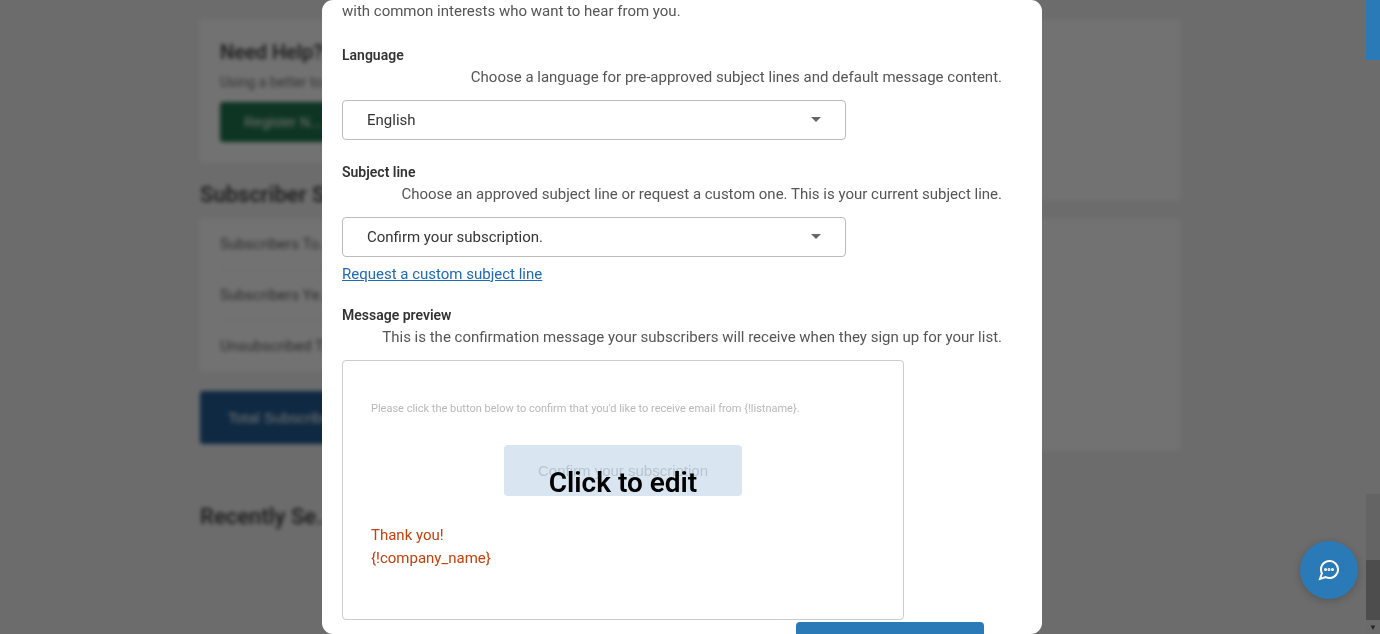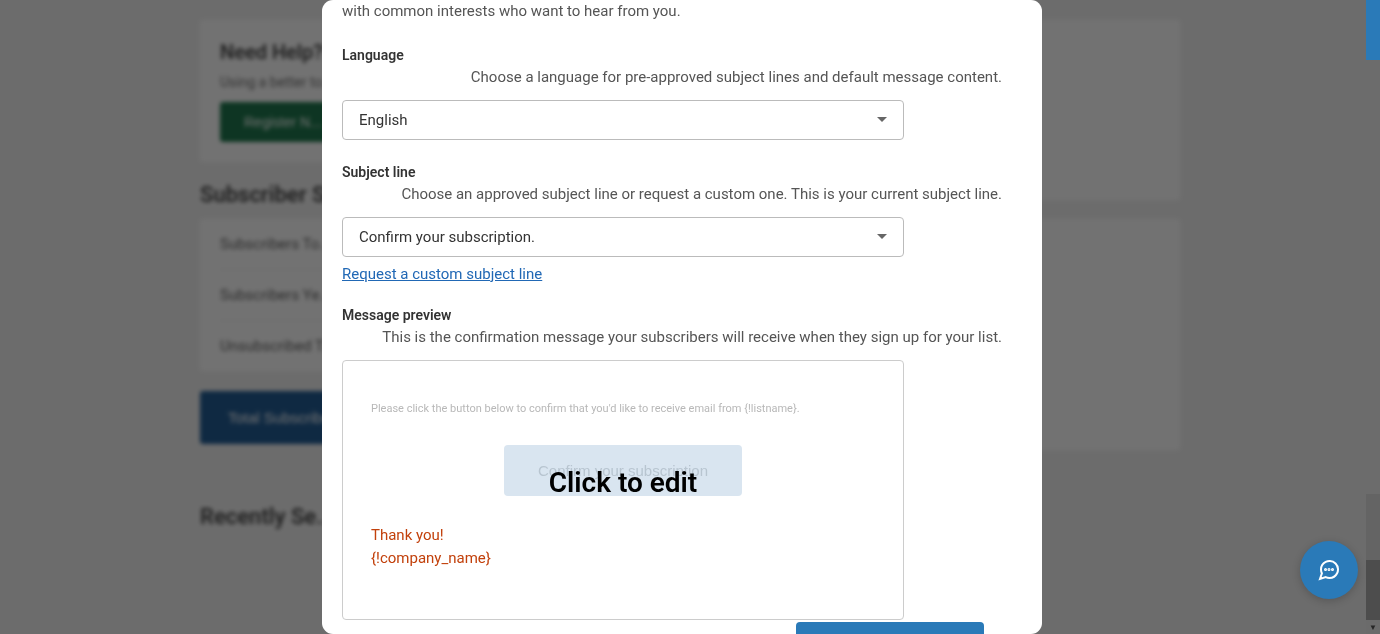--- a/index.html
+++ b/index.html
@@ -114,29 +114,29 @@
     .field-desc {
       font-size: 15px;
       color: #555;
       margin-bottom: 12px;
       line-height: 1.4;
       text-align: right;
     }
     .select-box {
       border: 1px solid #bbb;
       border-radius: 4px;
-      padding: 10px 16px;
+      padding: 10px 24px;
       font-size: 15px;
       color: #333;
       background: #fff;
       display: flex;
       justify-content: space-between;
       align-items: center;
       cursor: pointer;
-      width: 562px;
+      width: 504px;
     }
     .select-arrow {
       width: 0;
       height: 0;
       border-left: 5px solid transparent;
       border-right: 5px solid transparent;
       border-top: 5px solid #666;
     }
     .link {
       color: #2168b5;

